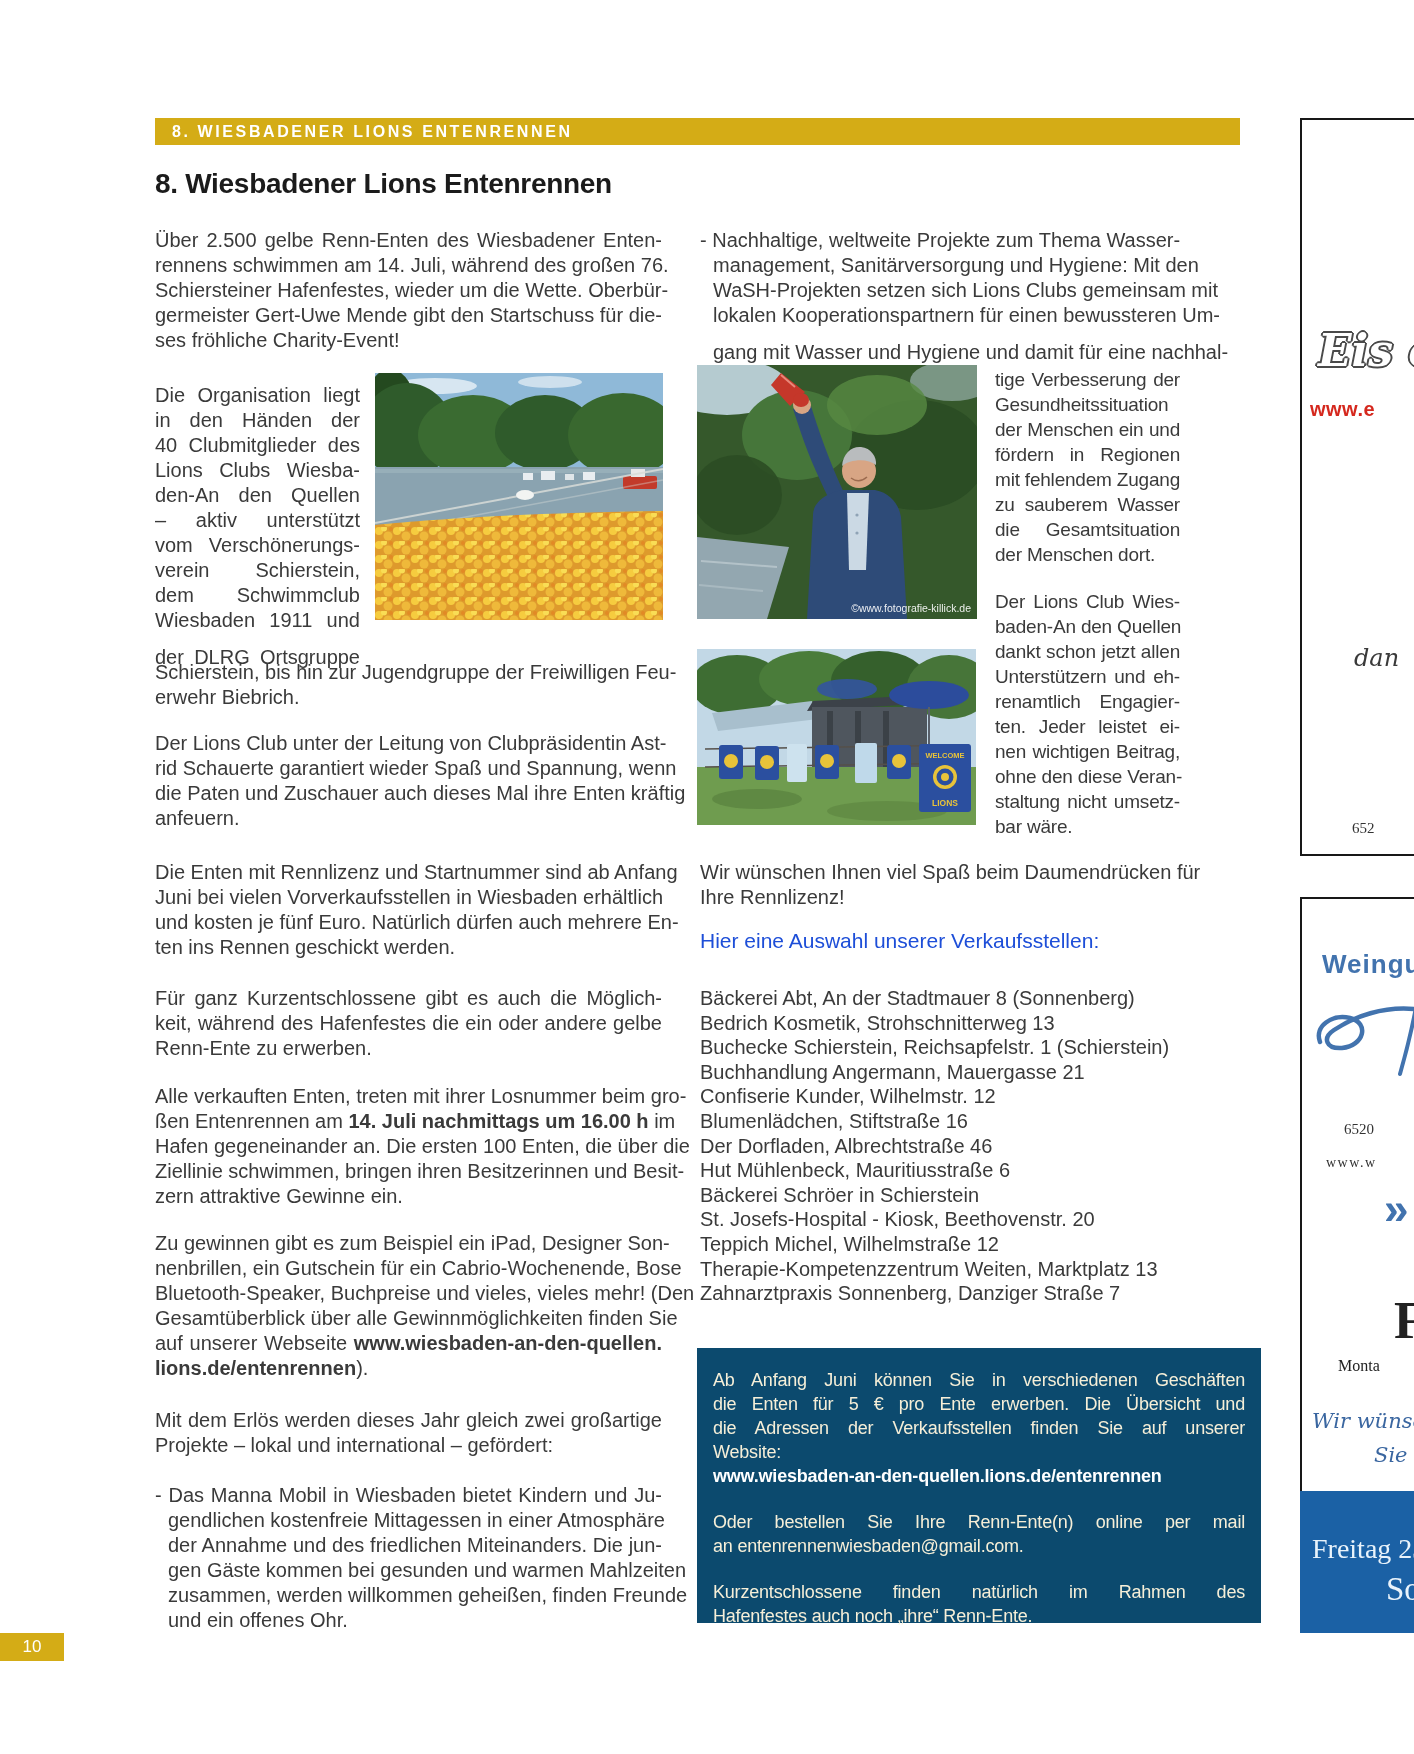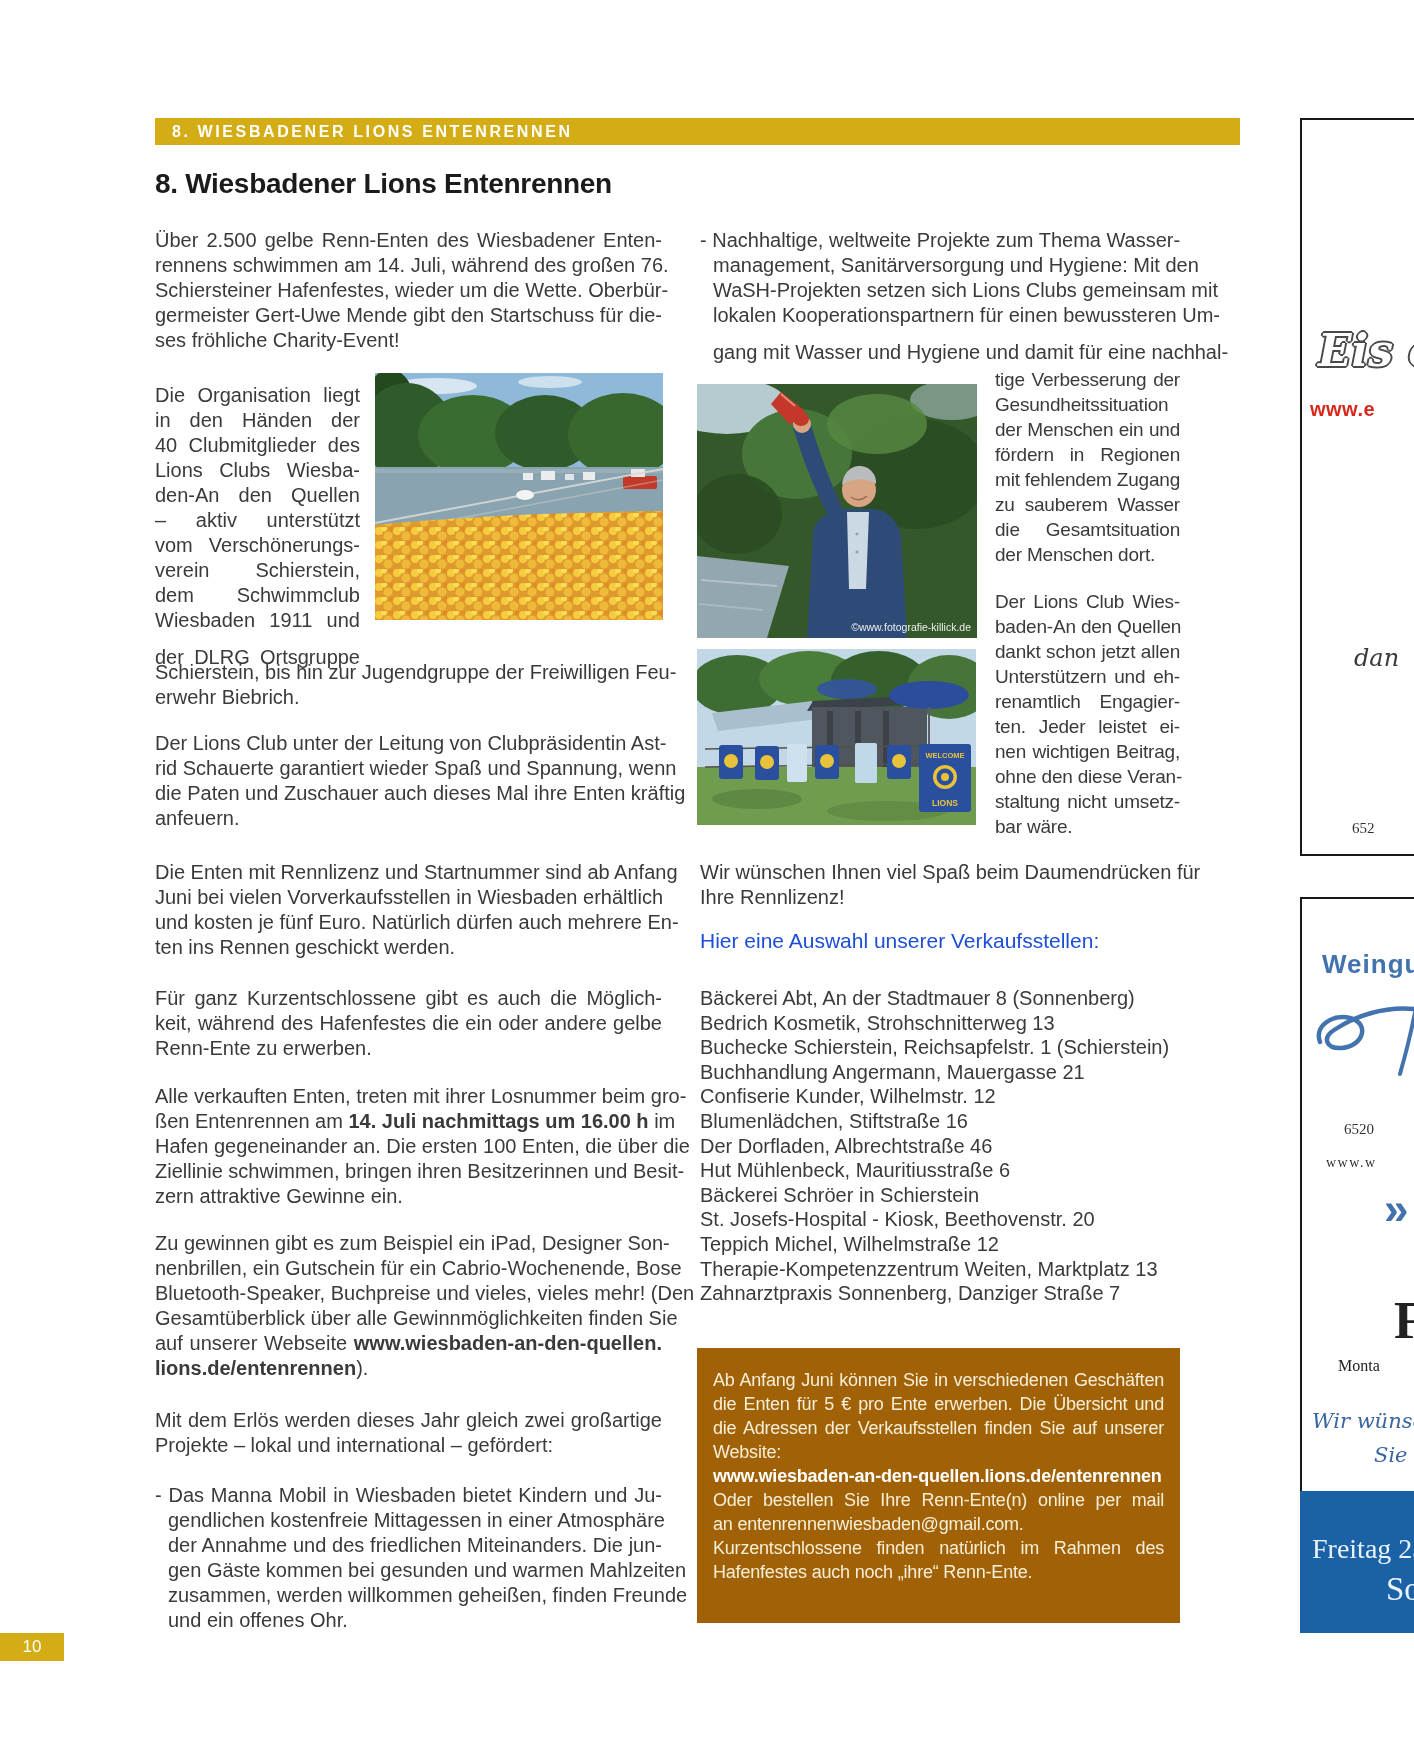--- a/index.html
+++ b/index.html
@@ -14,25 +14,25 @@
   .tl{text-align:justify;text-align-last:justify;white-space:nowrap;}
   .tl:last-child{text-align-last:left;}
   .allj .tl:last-child{text-align-last:justify;margin-top:12px;}
   .left-align .tl,.left-align .tl:last-child{text-align:center;text-align-last:left;}
   .narrow{font-size:19px;letter-spacing:-0.2px;}
   .hang .tl{padding-left:13px;}
   .hang .tl:first-child{padding-left:0;}
   .b{font-weight:bold;}
   .heading{position:absolute;left:700px;top:929px;font-size:21px;color:#1d4ed8;}
   .list{line-height:24.6px;}
-  .infobox{position:absolute;left:697px;top:1348px;width:483px;height:275px;background:#a16207;
+  .infobox{position:absolute;left:697px;top:1348px;width:564px;height:275px;background:#0c4a6e;
            box-sizing:border-box;padding:20px 16px 0 16px;color:#F6EFD8;font-size:18px;
            line-height:24px;letter-spacing:-0.2px;}
   .infobox .b{color:#ffffff;}
-  .ip + .ip{margin-top:0;}
+  .ip + .ip{margin-top:22px;}
   .photo{position:absolute;}
   .photo svg{display:block;}
   .ad{position:absolute;background:#fff;border:2px solid #181818;box-sizing:border-box;}
   .ad > *{position:absolute;white-space:nowrap;}
   .eis-logo{font-family:"DejaVu Serif",serif;font-style:italic;font-weight:bold;font-size:44px;color:#fff;
             text-shadow:2px 0 #4a4a4a,-2px 0 #4a4a4a,0 2px #4a4a4a,0 -2px #4a4a4a,
                         1px 1px #4a4a4a,-1px -1px #4a4a4a,1px -1px #4a4a4a,-1px 1px #4a4a4a;}
   .eis-url{font-weight:bold;font-size:20px;color:#D5281E;letter-spacing:0.5px;}
   .scripty{font-family:"DejaVu Serif",serif;font-style:italic;color:#3a3a3a;font-size:24px;}
   .serif-sm{font-family:"Liberation Serif",serif;font-size:15px;color:#333;}
@@ -225,21 +225,21 @@
         <rect x="248" y="103" width="34" height="13" rx="2" fill="#C23A2A"></rect>
         <rect x="256" y="96" width="14" height="8" fill="#E8E8E8"></rect>
       </g>
       <line x1="0" y1="150" x2="288" y2="96" stroke="#D8DCD8" stroke-width="2" opacity="0.85"></line>
       <line x1="0" y1="161" x2="288" y2="107" stroke="#D8DCD8" stroke-width="1.5" opacity="0.4"></line>
       <ellipse cx="150" cy="122" rx="9" ry="5" fill="#F2F4F2"></ellipse>
       <path d="M0,152 C60,146 150,140 288,138 L288,247 L0,247 Z" fill="url(#ducks)"></path>
     </svg>
   </div>
 
-  <div class="photo" style="left:697px;top:384px">
+  <div class="photo" style="left:697px;top:365px">
     <svg width="280" height="254" viewBox="0 0 280 254">
       <rect width="280" height="254" fill="#35582B"></rect>
       <ellipse cx="30" cy="22" rx="62" ry="28" fill="#C3D8E2" opacity="0.9"></ellipse>
       <ellipse cx="255" cy="16" rx="42" ry="20" fill="#BFD4DE" opacity="0.5"></ellipse>
       <ellipse cx="220" cy="90" rx="70" ry="55" fill="#2B4D24"></ellipse>
       <ellipse cx="100" cy="70" rx="55" ry="45" fill="#46763A"></ellipse>
       <ellipse cx="180" cy="40" rx="50" ry="30" fill="#578A42" opacity="0.8"></ellipse>
       <ellipse cx="40" cy="130" rx="45" ry="40" fill="#2B4D24" opacity="0.9"></ellipse>
       <path d="M0,172 L92,182 L70,254 L0,254 Z" fill="#93A7B0"></path>
       <line x1="4" y1="196" x2="80" y2="202" stroke="#C9D4D9" stroke-width="2" opacity="0.6"></line>

